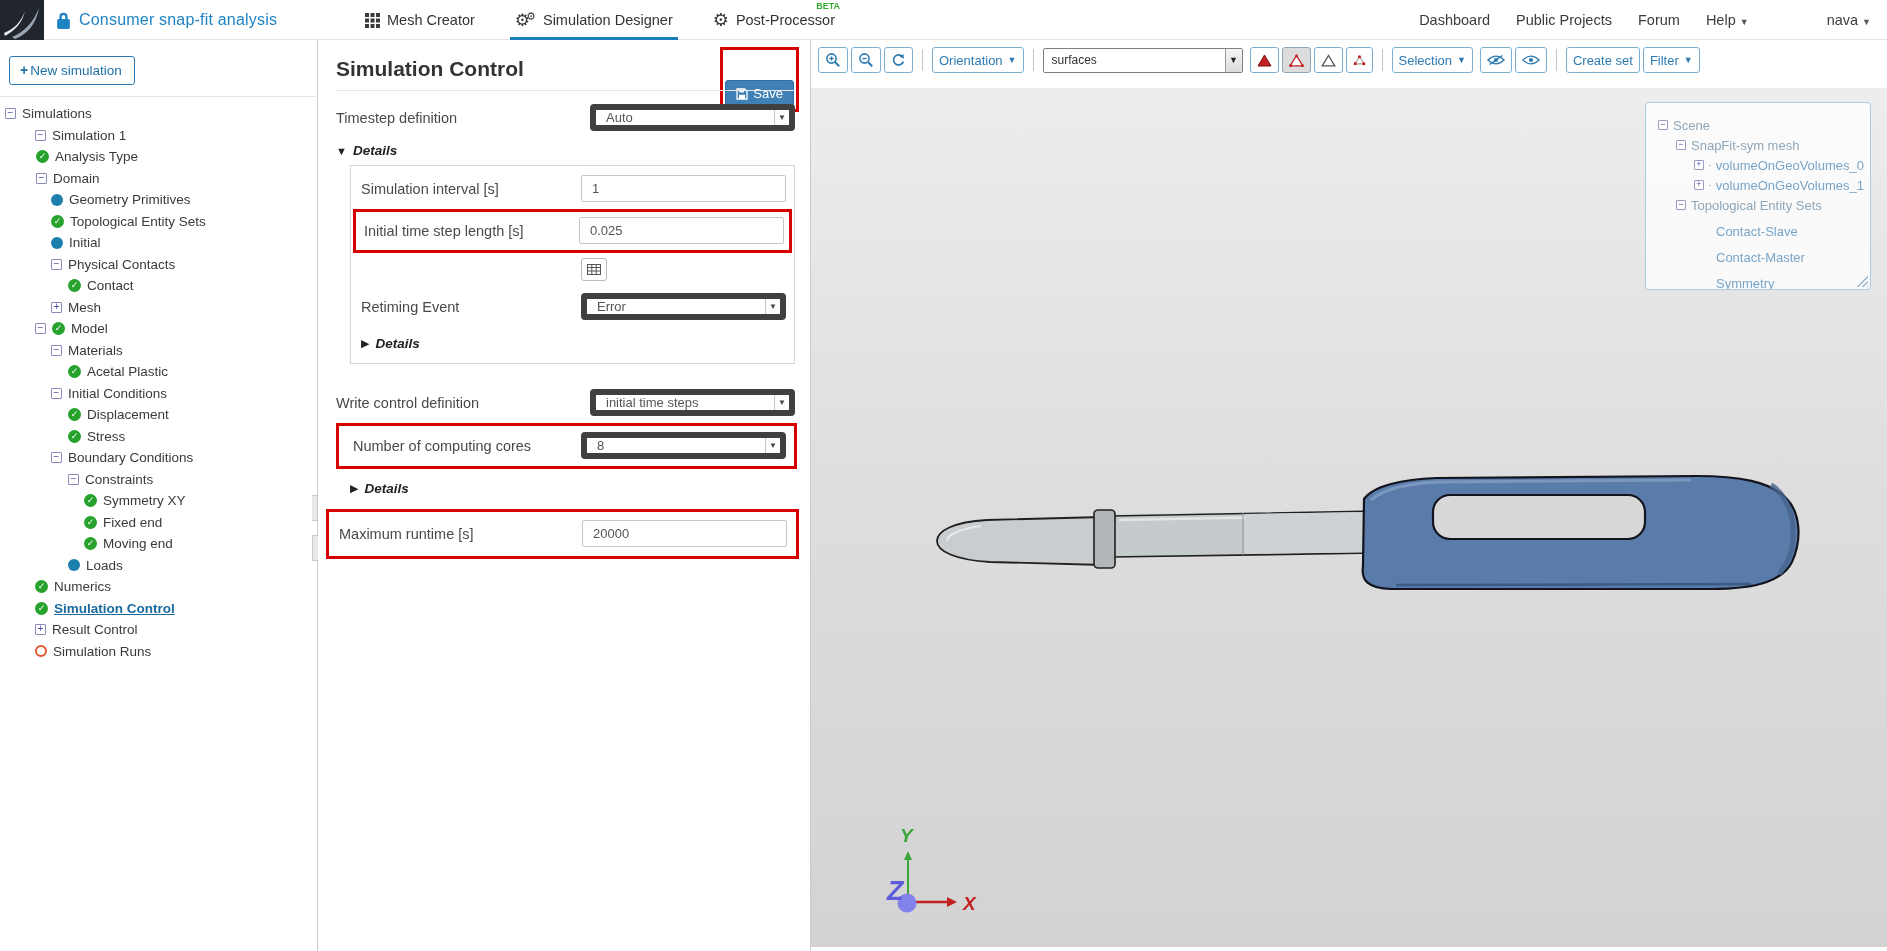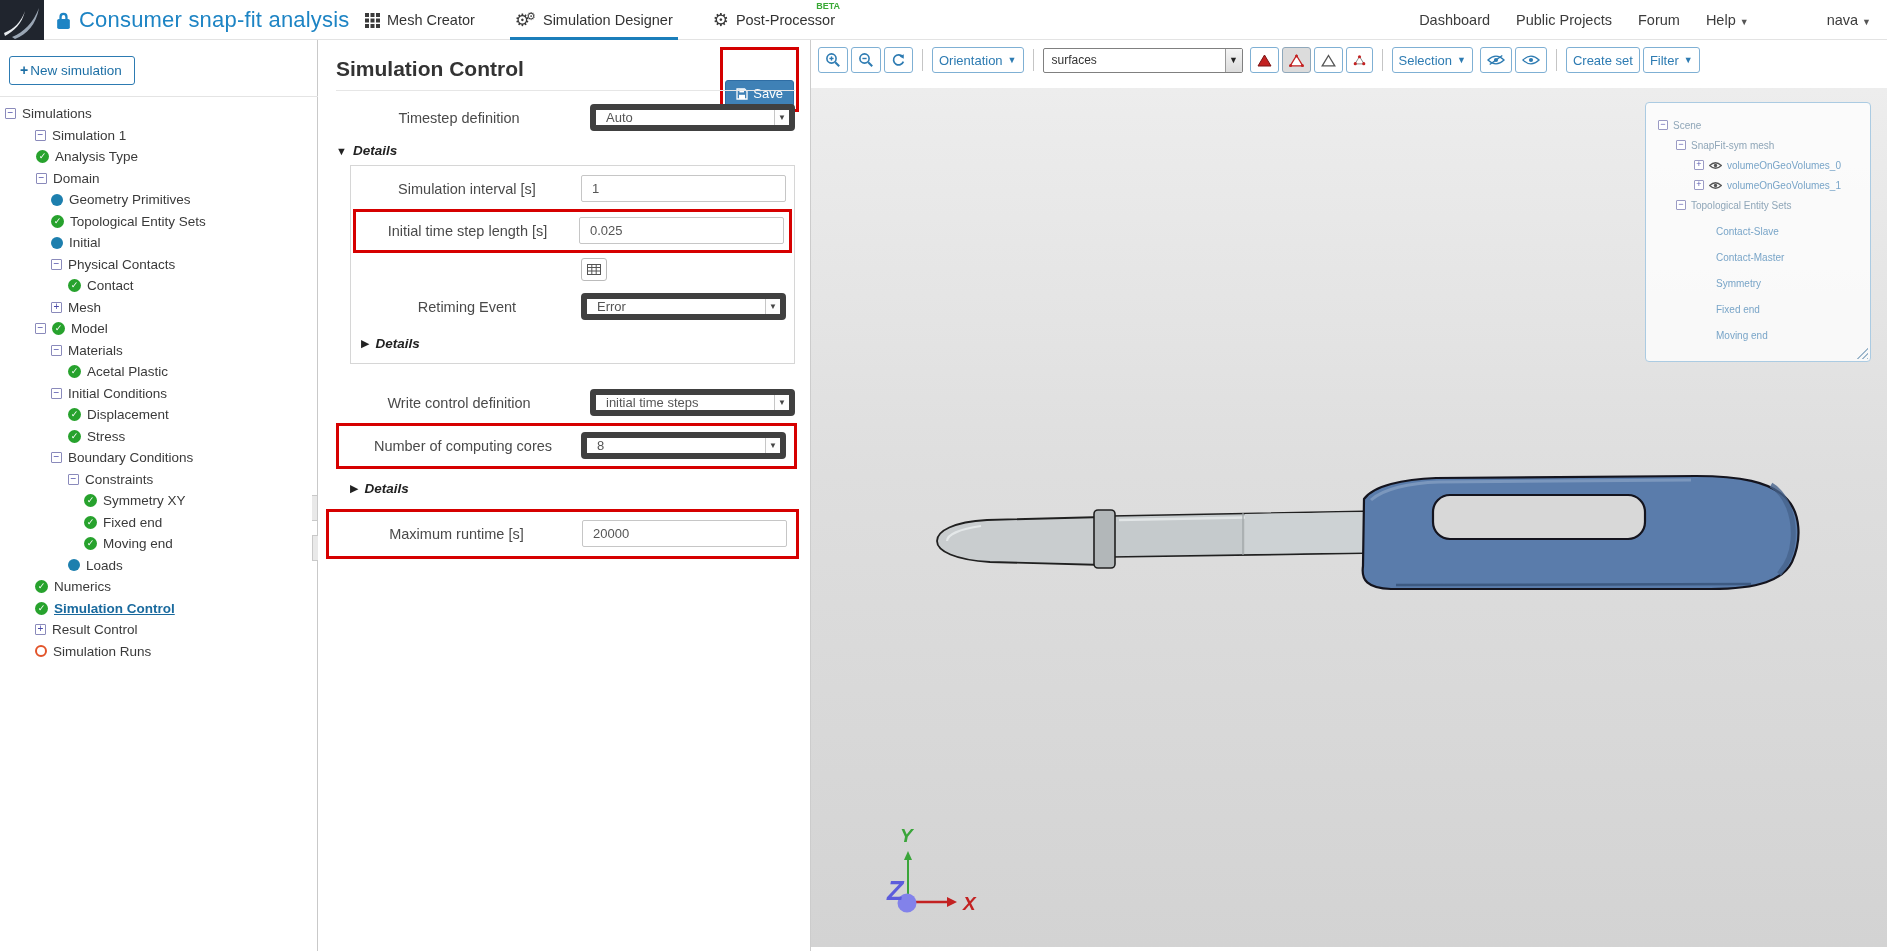--- a/index.html
+++ b/index.html
@@ -4,21 +4,21 @@
 <style>
   * { margin:0; padding:0; box-sizing:border-box; }
   html,body { width:1887px; height:951px; overflow:hidden; background:#fff;
               font-family:"Liberation Sans","DejaVu Sans",sans-serif; }
 
   
   .topbar { position:absolute; left:0; top:0; width:1887px; height:40px; background:#fff;
             border-bottom:1px solid #e3e3e3; z-index:50; }
   .logo { position:absolute; left:0; top:0; width:44px; height:40px; }
   .title-wrap { position:absolute; left:56px; top:0; height:40px; display:flex; align-items:center; gap:8px; }
-  .proj-title { color:#1d84c4; font-size:22px; font-weight:500; letter-spacing:0.2px; }
+  .proj-title { color:#1d84c4; font-size:16px; font-weight:500; letter-spacing:0.2px; }
   .tabs { position:absolute; left:362px; top:0; height:40px; display:flex; gap:34px; }
   .tab { position:relative; height:40px; display:flex; align-items:center; gap:7px;
          font-size:14.5px; color:#333; cursor:pointer; padding:0 3px; }
   .tab .underline { position:absolute; left:-2px; right:-2px; bottom:0; height:3px; background:#1b7eba; }
   .tab-icon { font-size:17px; color:#3a3a3a; line-height:1; }
   .beta { position:absolute; top:1px; right:-2px; font-size:9px; color:#39a935; font-weight:700; }
   .top-links { position:absolute; right:16px; top:0; height:40px; display:flex; align-items:center; gap:26px;
                font-size:14.5px; color:#3c3c3c; }
   .caret { font-size:9px; color:#555; margin-left:4px; }
   .user-link { margin-left:52px; }
@@ -56,21 +56,21 @@
   
   .panel { position:absolute; left:319px; top:40px; width:489px; height:911px; background:#fff; }
   .panel-title { position:absolute; left:17px; top:17px; font-size:21px; font-weight:600; color:#333; }
   .save-wrap { position:absolute; right:9px; top:7px; border:3px solid #d40000; padding:2px; }
   .save-btn { background:#3f81b6; border:1px solid #2e6da4; border-radius:3px; color:#fff; font-size:13px;
               padding:5px 10px; display:flex; align-items:center; gap:5px; cursor:pointer;
               font-family:"Liberation Sans","DejaVu Sans",sans-serif;margin-top:28px; }
   .panel-hr { position:absolute; left:17px; right:13px; top:50px; border-top:1px solid #e6e6e6; }
   .form { position:absolute; left:17px; right:13px; top:58px; font-size:14.5px; color:#4a4a4a; }
   .frow { display:flex; align-items:center; }
-  .frow .flabel { flex:1; padding-right:8px;text-align:center; }
+  .frow .flabel { flex:1; padding-right:8px; }
   .tinput { width:205px; height:27px; border:1px solid #c6c6c6; border-radius:2px; padding:0 8px 0 10px;
             font-size:13px; color:#555; background:#fff; flex:0 0 auto;
             font-family:"Liberation Sans","DejaVu Sans",sans-serif; }
   .combo { width:205px; height:27px; border:6px solid #404040; border-radius:4px; display:flex;
            align-items:stretch; background:#fff; flex:0 0 auto; cursor:pointer; }
   .combo-val { flex:1; padding-left:10px; font-size:13px; color:#555; display:flex; align-items:center; }
   .combo-btn { width:15px; border-left:1px solid #c6c6c6; display:flex; align-items:center;
                justify-content:center; font-size:8px; color:#444; background:#fdfdfd; }
   .details-toggle { display:flex; align-items:center; gap:6px; font-style:italic; font-weight:700;
                     font-size:13.5px; color:#222; cursor:pointer; }
@@ -97,23 +97,23 @@
   .vsep { width:1px; height:22px; background:#c5c5c5; margin:0 6px; }
   .surf-select { width:200px; height:25px; border:1px solid #808080; border-radius:2px; background:#fff;
                  display:flex; align-items:stretch; cursor:pointer; }
   .surf-val { flex:1; font-size:12px; color:#333; display:flex; align-items:center; padding-left:8px; }
   .surf-btn { width:17px; border-left:1px solid #999; background:linear-gradient(#f5f5f5,#dcdcdc);
               display:flex; align-items:center; justify-content:center; font-size:9px; color:#222; }
   .canvas { position:absolute; left:0; top:48px; right:0; bottom:4px;
             background:linear-gradient(#ededed 0%, #dedede 45%, #d3d3d3 100%); }
 
   
-  .scene-panel { position:absolute; right:16px; top:14px; width:226px; height:260px;
+  .scene-panel { position:absolute; right:16px; top:14px; width:226px; height:188px;
                  background:rgba(255,255,255,0.78); border:1px solid #abcbe2; border-radius:4px;
-                 padding:12px 6px 6px 10px; font-size:10px; overflow:hidden; }
+                 padding:12px 6px 6px 10px; font-size:13px; overflow:hidden; }
   .srow { display:flex; align-items:center; gap:5px; height:20px; cursor:pointer; white-space:nowrap; }
   .srow.gap { margin-top:6px; }
   .slabel { color:#8fa6b8; }
   .srow.blue .slabel { color:#79a5c8; }
   .sebox { width:10px; height:10px; border:1px solid #9a9ac4; border-radius:1px; background:#fff;
            color:#5a5ab0; font-size:9px; line-height:7px; text-align:center; flex:0 0 auto; }
   .sebox.minus::before { content:"−"; } .sebox.plus::before { content:"+"; }
   .slv0{padding-left:2px;} .slv1{padding-left:20px;} .slv2{padding-left:38px;} .slv2t{padding-left:60px;}
   .scene-resize { position:absolute; right:2px; bottom:2px; width:12px; height:12px; cursor:nwse-resize;
      background:repeating-linear-gradient(135deg,transparent 0 2px,#9fb8cc 2px 3.5px); 

